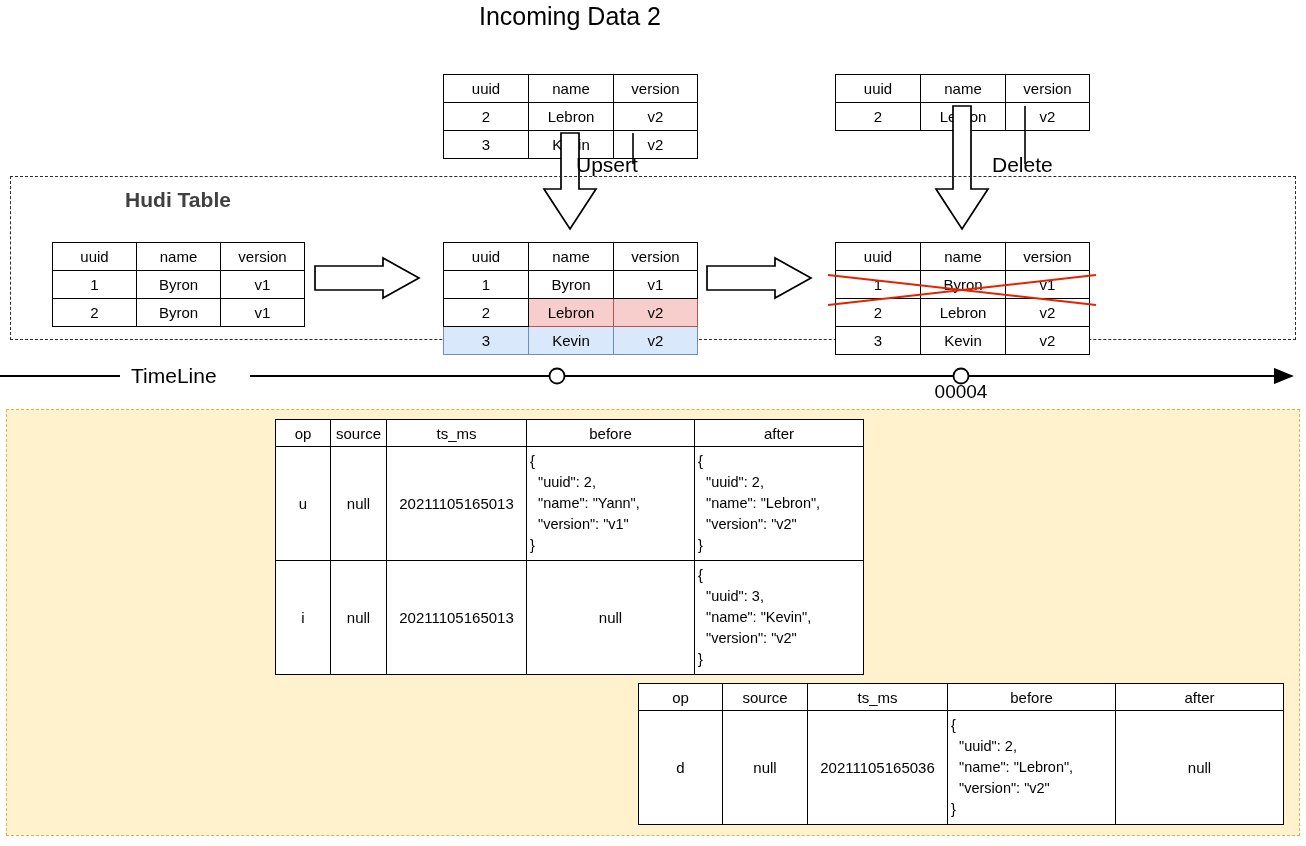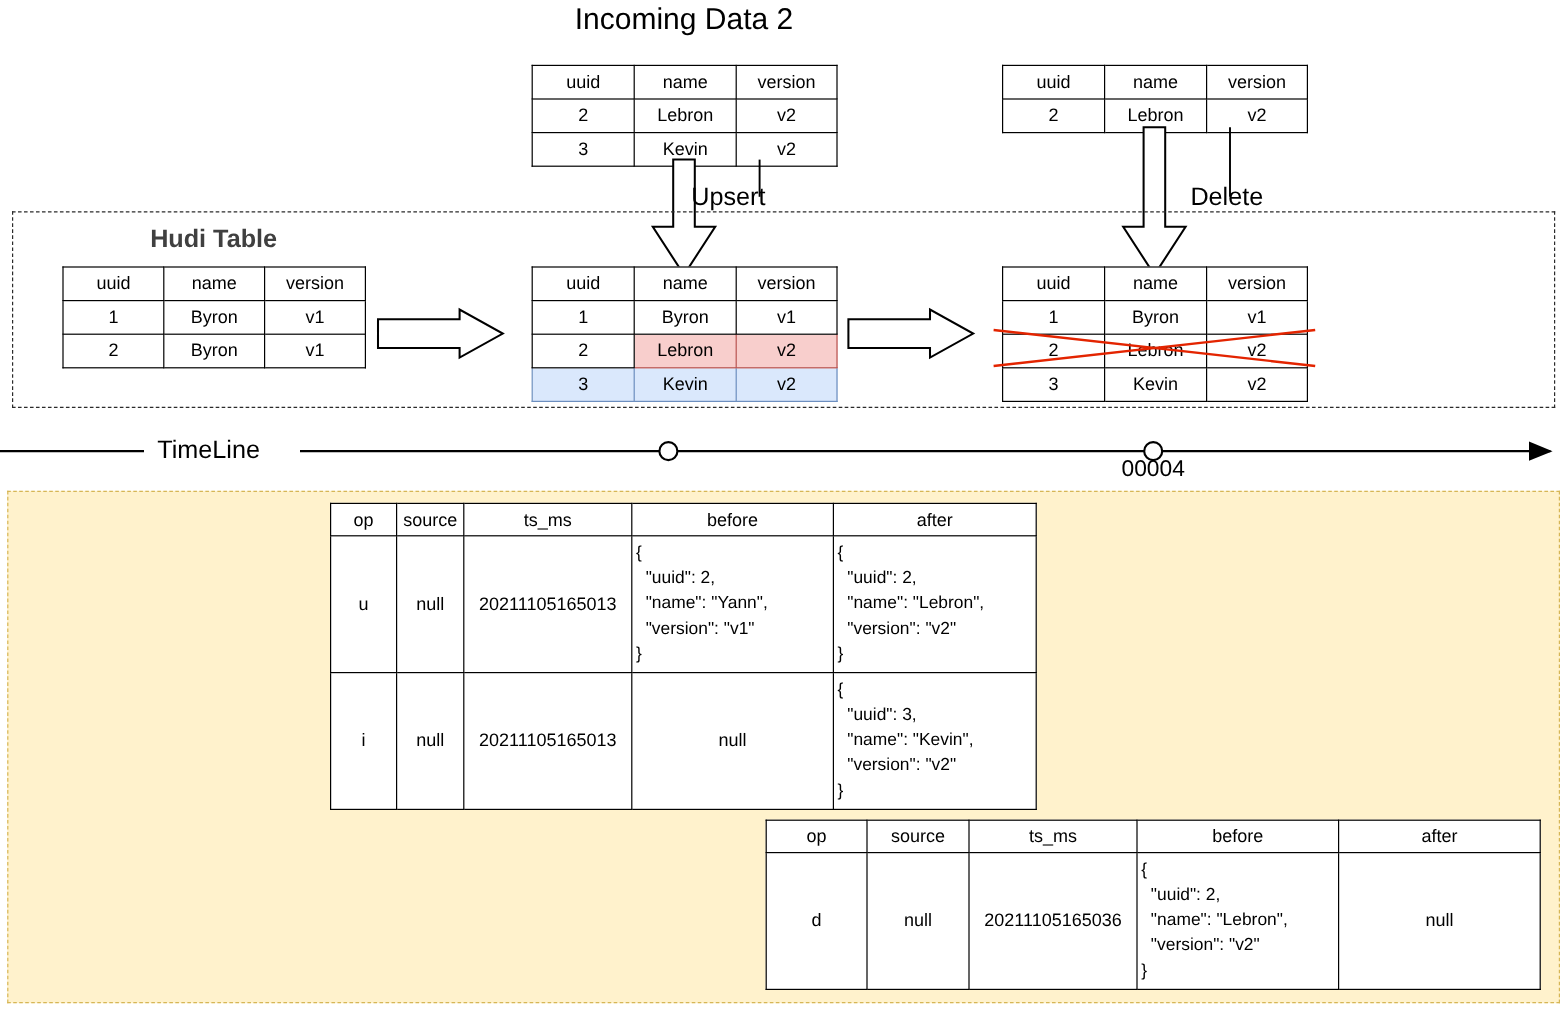--- a/index.html
+++ b/index.html
@@ -13,20 +13,21 @@
     position:relative;
   }
   #stage{position:absolute;left:0;top:0;width:1306px;height:846px;}
   .abs{position:absolute;}
 
   
   table.dt{
     border-collapse:collapse;
     background:#ffffff;
     table-layout:fixed;
+    margin-top:20px;
   }
   table.dt td{
     border:1px solid #000000;
     text-align:center;
     vertical-align:middle;
     font-size:15px;
     line-height:1.15;
     padding:0;
     height:27px;
     color:#000;

